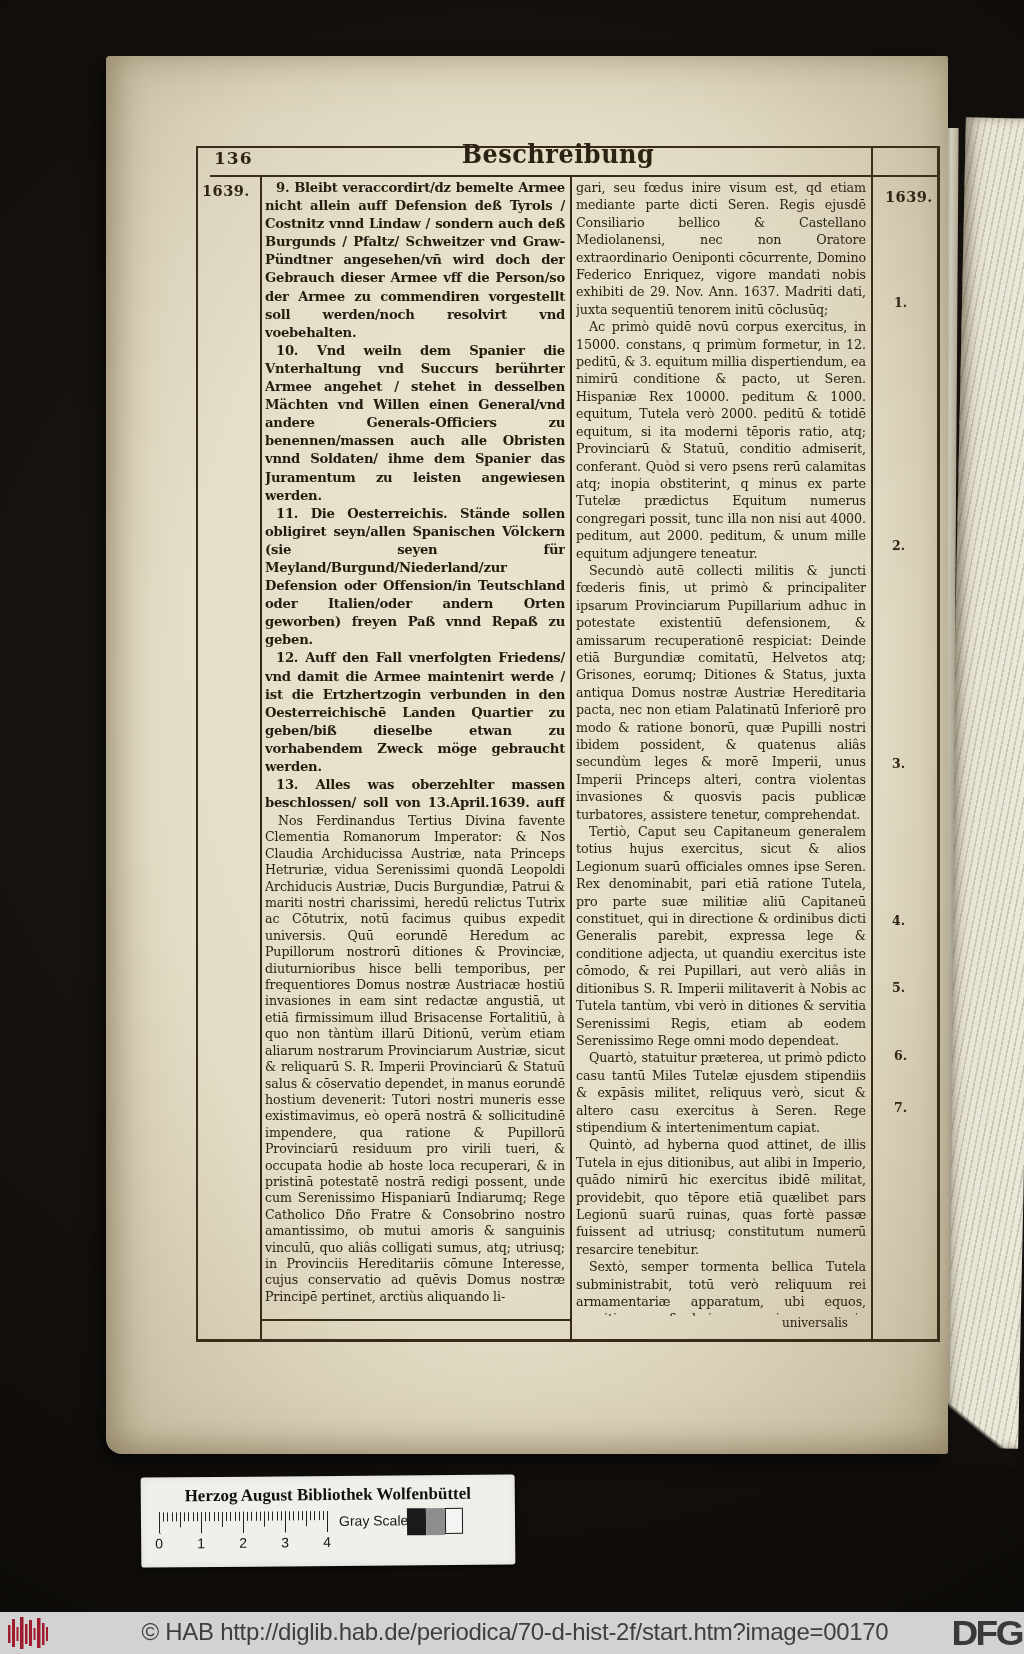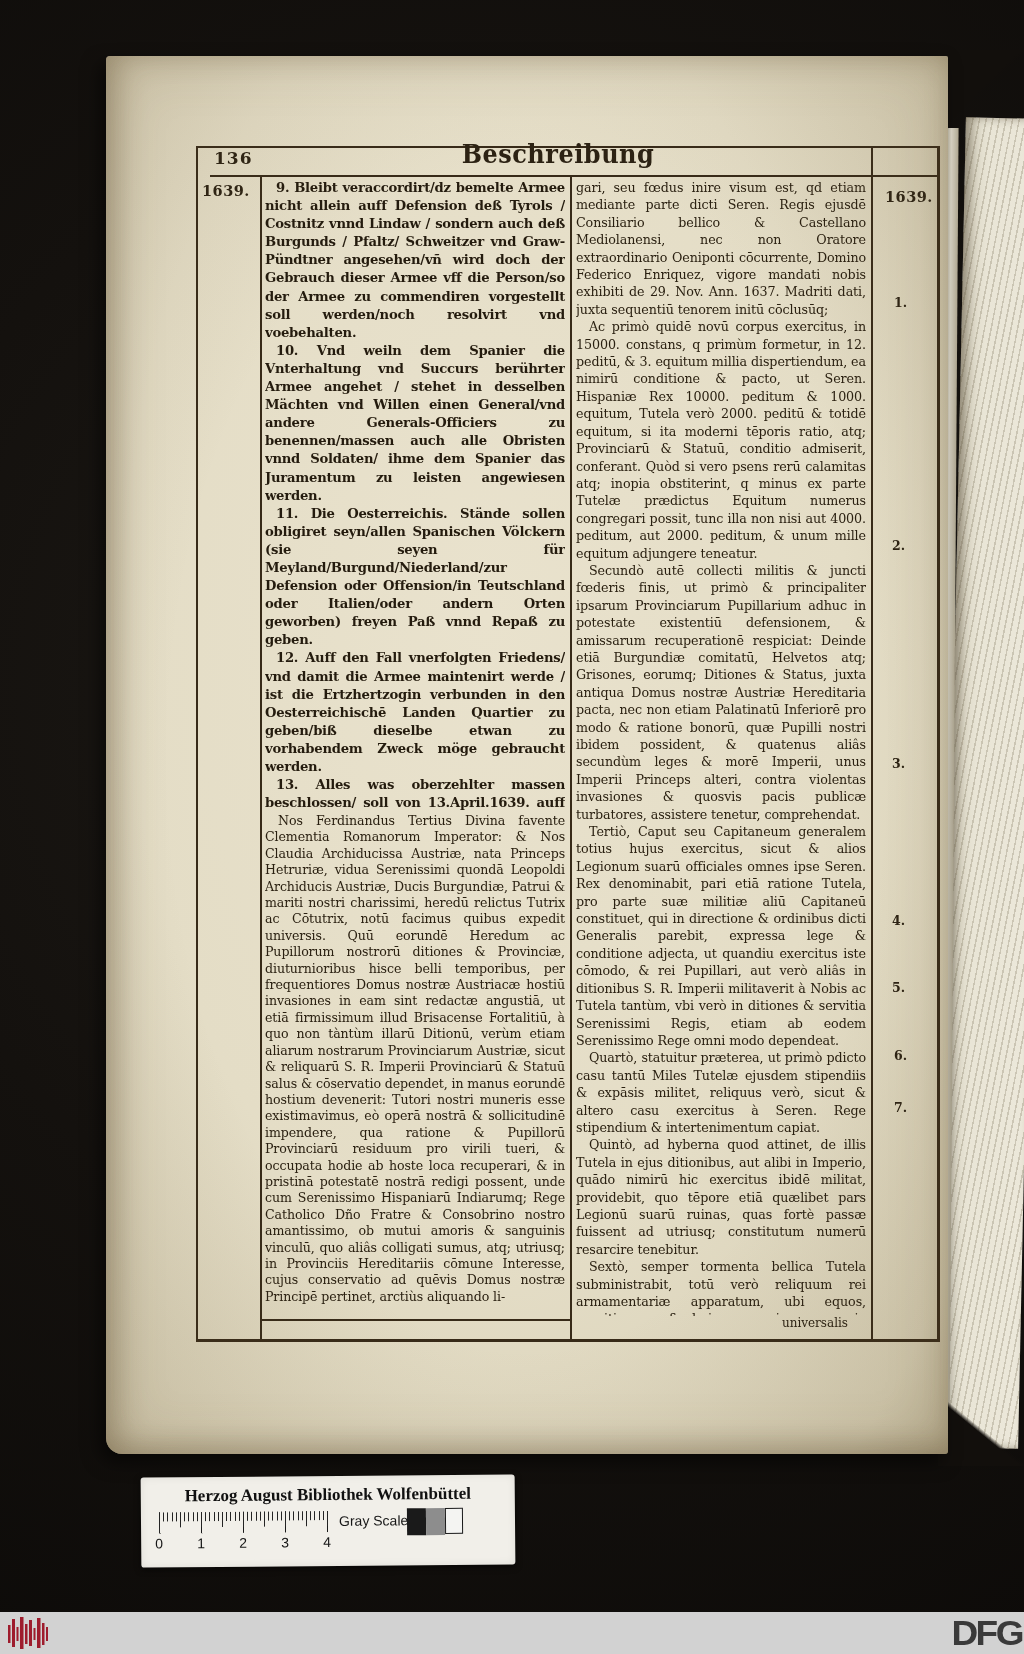--- a/index.html
+++ b/index.html
@@ -189,14 +189,15 @@
         <rect x="13" y="2" width="3.5" height="32"></rect>
         <rect x="18" y="9" width="2.5" height="20"></rect>
         <rect x="22" y="5" width="3" height="26"></rect>
         <rect x="26.5" y="13" width="2" height="12"></rect>
         <rect x="30" y="3" width="3.5" height="30"></rect>
         <rect x="35" y="8" width="2.5" height="22"></rect>
         <rect x="39" y="12" width="2" height="14"></rect>
       </g>
     </svg>
   </span>
+  <span class="footer-url">© HAB http://diglib.hab.de/periodica/70-d-hist-2f/start.htm?image=00170</span>
   <span class="dfg-logo">DFG</span>
 </div>
 
 </body></html>

